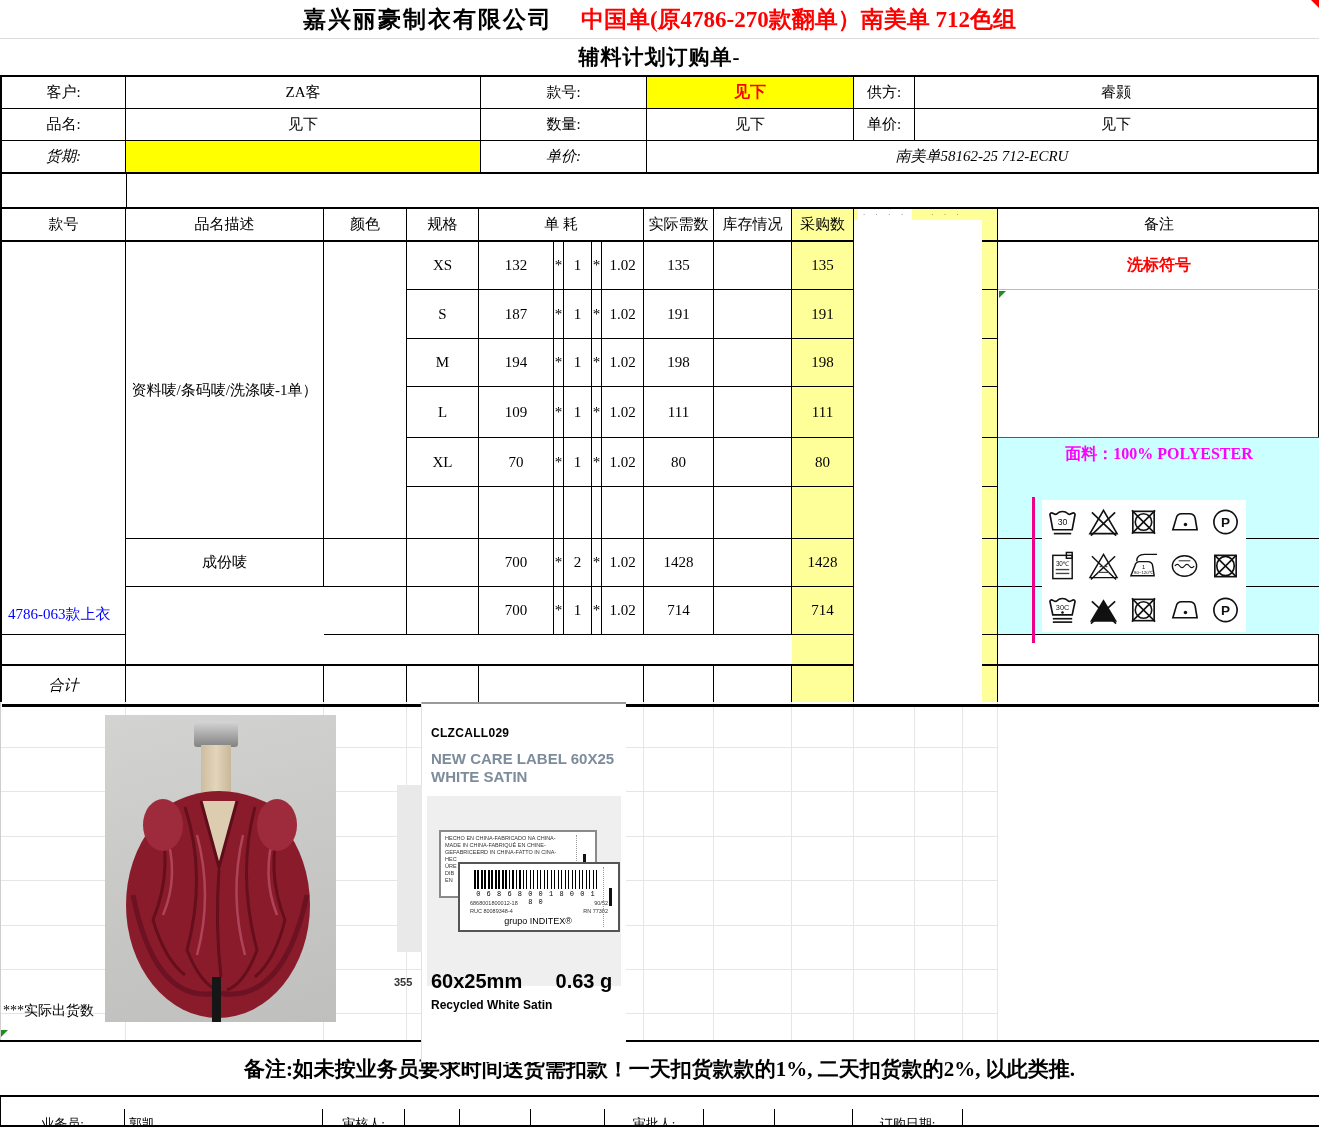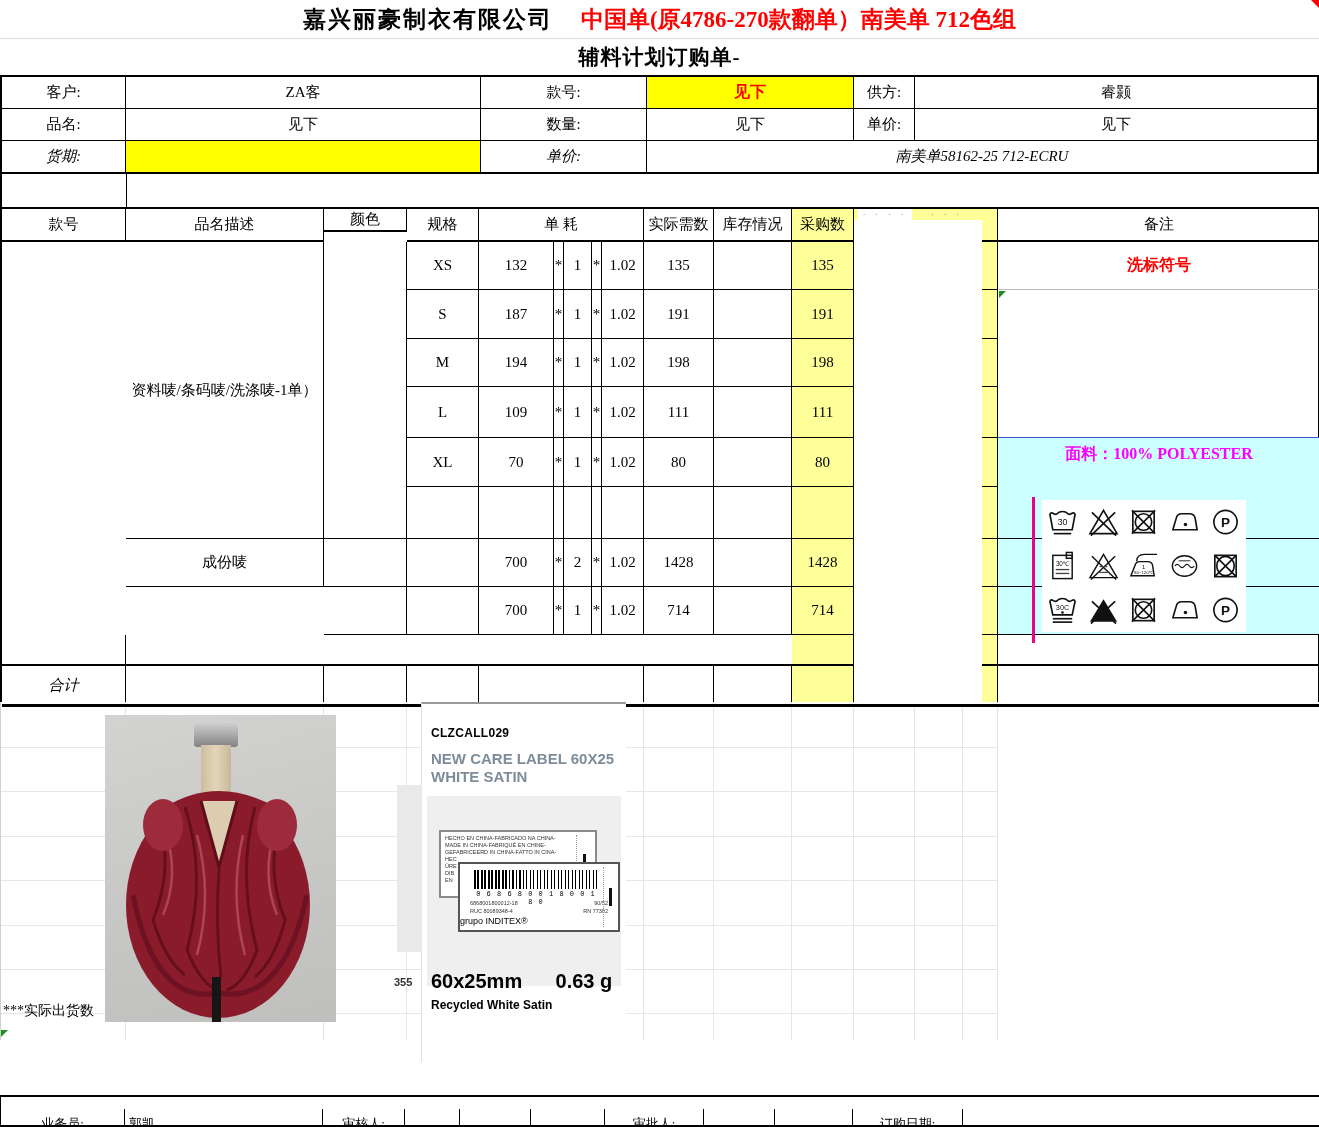--- a/index.html
+++ b/index.html
@@ -61,21 +61,21 @@
            border:2px solid #8a8a8a;box-sizing:border-box;padding:3px 4px;z-index:4;}
   .lblback .ln{font-family:"Liberation Sans",sans-serif;font-size:5.5px;line-height:7px;color:#333;white-space:nowrap;overflow:hidden;}
   .lblfront{position:absolute;left:36px;top:158px;width:162px;height:70px;background:#fff;
             border:2px solid #555;box-sizing:border-box;z-index:5;}
   .barcode{position:absolute;left:14px;top:6px;width:124px;height:19px;
            background:repeating-linear-gradient(90deg,#000 0 1.5px,#fff 1.5px 3px,#000 3px 4.5px,#fff 4.5px 7px);}
   .bcnum{position:absolute;left:14px;top:26px;width:124px;text-align:center;
          font-family:"Liberation Mono",monospace;font-size:7px;letter-spacing:1px;}
   .frow{position:absolute;left:10px;width:138px;display:flex;justify-content:space-between;
         font-family:"Liberation Sans",sans-serif;font-size:5.5px;color:#333;}
-  .brand{position:absolute;left:0;top:52px;width:156px;text-align:left;
+  .brand{position:absolute;left:0;top:52px;width:156px;text-align:center;
          font-family:"Liberation Sans",sans-serif;font-size:9px;}
   .dotline{position:absolute;top:3px;bottom:3px;border-left:1px dotted #999;}
   .tickmark{position:absolute;width:3px;background:#111;}
   .cd-size{position:absolute;left:9px;top:266px;font-family:"Liberation Sans",sans-serif;
            font-weight:bold;font-size:20px;}
   .cd-mat{position:absolute;left:9px;top:294px;font-family:"Liberation Sans",sans-serif;
           font-weight:bold;font-size:12px;}
   .sidegray{position:absolute;left:-25px;top:81px;width:25px;height:167px;background:#e9e9e9;}
   .sidenum{position:absolute;left:-28px;top:272px;font-family:"Liberation Sans",sans-serif;
            font-weight:bold;font-size:11px;color:#333;}
@@ -125,29 +125,32 @@
   </div>
 
   <div id="gapstrip">
       <div class="vline"></div>
     </div>
 
   <div id="maintable">
 
     <div class="cell hdr" style="left:0;top:0;width:124px;height:33px">款号</div>
     <div class="cell hdr" style="left:124px;top:0;width:198px;height:33px">品名描述</div>
-    <div class="cell hdr" style="left:322px;top:0;width:83px;height:23px">颜色</div>
+    <div class="cell hdr" style="left:322px;top:0;width:83px;height:33px">颜色</div>
     <div class="cell hdr" style="left:405px;top:0;width:72px;height:33px">规格</div>
     <div class="cell hdr" style="left:477px;top:0;width:165px;height:33px">单 耗</div>
     <div class="cell hdr" style="left:642px;top:0;width:70px;height:33px">实际需数</div>
     <div class="cell hdr" style="left:712px;top:0;width:78px;height:33px">库存情况</div>
     <div class="cell hdr pale" style="left:790px;top:0;width:62px;height:33px">采购数</div>
     <div class="cell hdr pale" style="left:852px;top:0;width:144px;height:33px"></div>
     <div class="cell hdr" style="left:996px;top:0;width:323px;height:33px">备注</div>
 
+    <div class="cell" style="left:0;top:33px;width:124px;height:393px;justify-content:flex-start;align-items:flex-start">
+      <span class="bluetext" style="position:absolute;left:6px;top:363px">4786-063款上衣</span>
+    </div>
     <div class="cell" style="left:124px;top:33px;width:198px;height:297px;flex-direction:row;line-height:23px">
       <span>资料唛/条码唛/洗涤唛</span>
       <span>-1单）</span>
     </div>
     <div class="cell" style="left:322px;top:33px;width:83px;height:297px"></div>
     <div class="cell" style="left:124px;top:330px;width:198px;height:48px">成份唛</div>
     <div class="cell" style="left:322px;top:330px;width:83px;height:48px"></div>
     <div class="cell" style="left:322px;top:378px;width:83px;height:48px"></div>
 
     <div id="size-rows" class="abs" style="left:0;top:0">
@@ -463,20 +466,23 @@
         <div class="tickmark" style="right:6px;top:24px;height:18px"></div>
       </div>
       <div class="cd-size"><span>60x25mm</span>&nbsp;&nbsp;&nbsp;&nbsp;&nbsp;&nbsp;<span>0.63 g</span></div>
       <div class="cd-mat">Recycled White Satin</div>
     </div>
 
     <div id="shipnote">***实际出货数</div>
     <div class="greentri" style="left:0;top:328px"></div>
   </div>
 
+  <div id="noterow">
+    <span class="txt">备注:如未按业务员要求时间送货需扣款！一天扣货款款的1%, 二天扣货款的2%, 以此类推.</span>
+  </div>
 
   <div id="footrow">
     <div class="cell" style="left:0;top:0;width:124px;height:30px">业务员:</div>
     <div class="cell" style="left:124px;top:0;width:198px;height:30px;justify-content:flex-start;padding-left:4px">郭凯</div>
     <div class="cell" style="left:322px;top:0;width:82px;height:30px">审核人:</div>
     <div class="cell" style="left:404px;top:0;width:55px;height:30px"></div>
     <div class="cell" style="left:459px;top:0;width:71px;height:30px"></div>
     <div class="cell" style="left:530px;top:0;width:74px;height:30px"></div>
     <div class="cell" style="left:604px;top:0;width:99px;height:30px">审批人:</div>
     <div class="cell" style="left:703px;top:0;width:71px;height:30px"></div>

